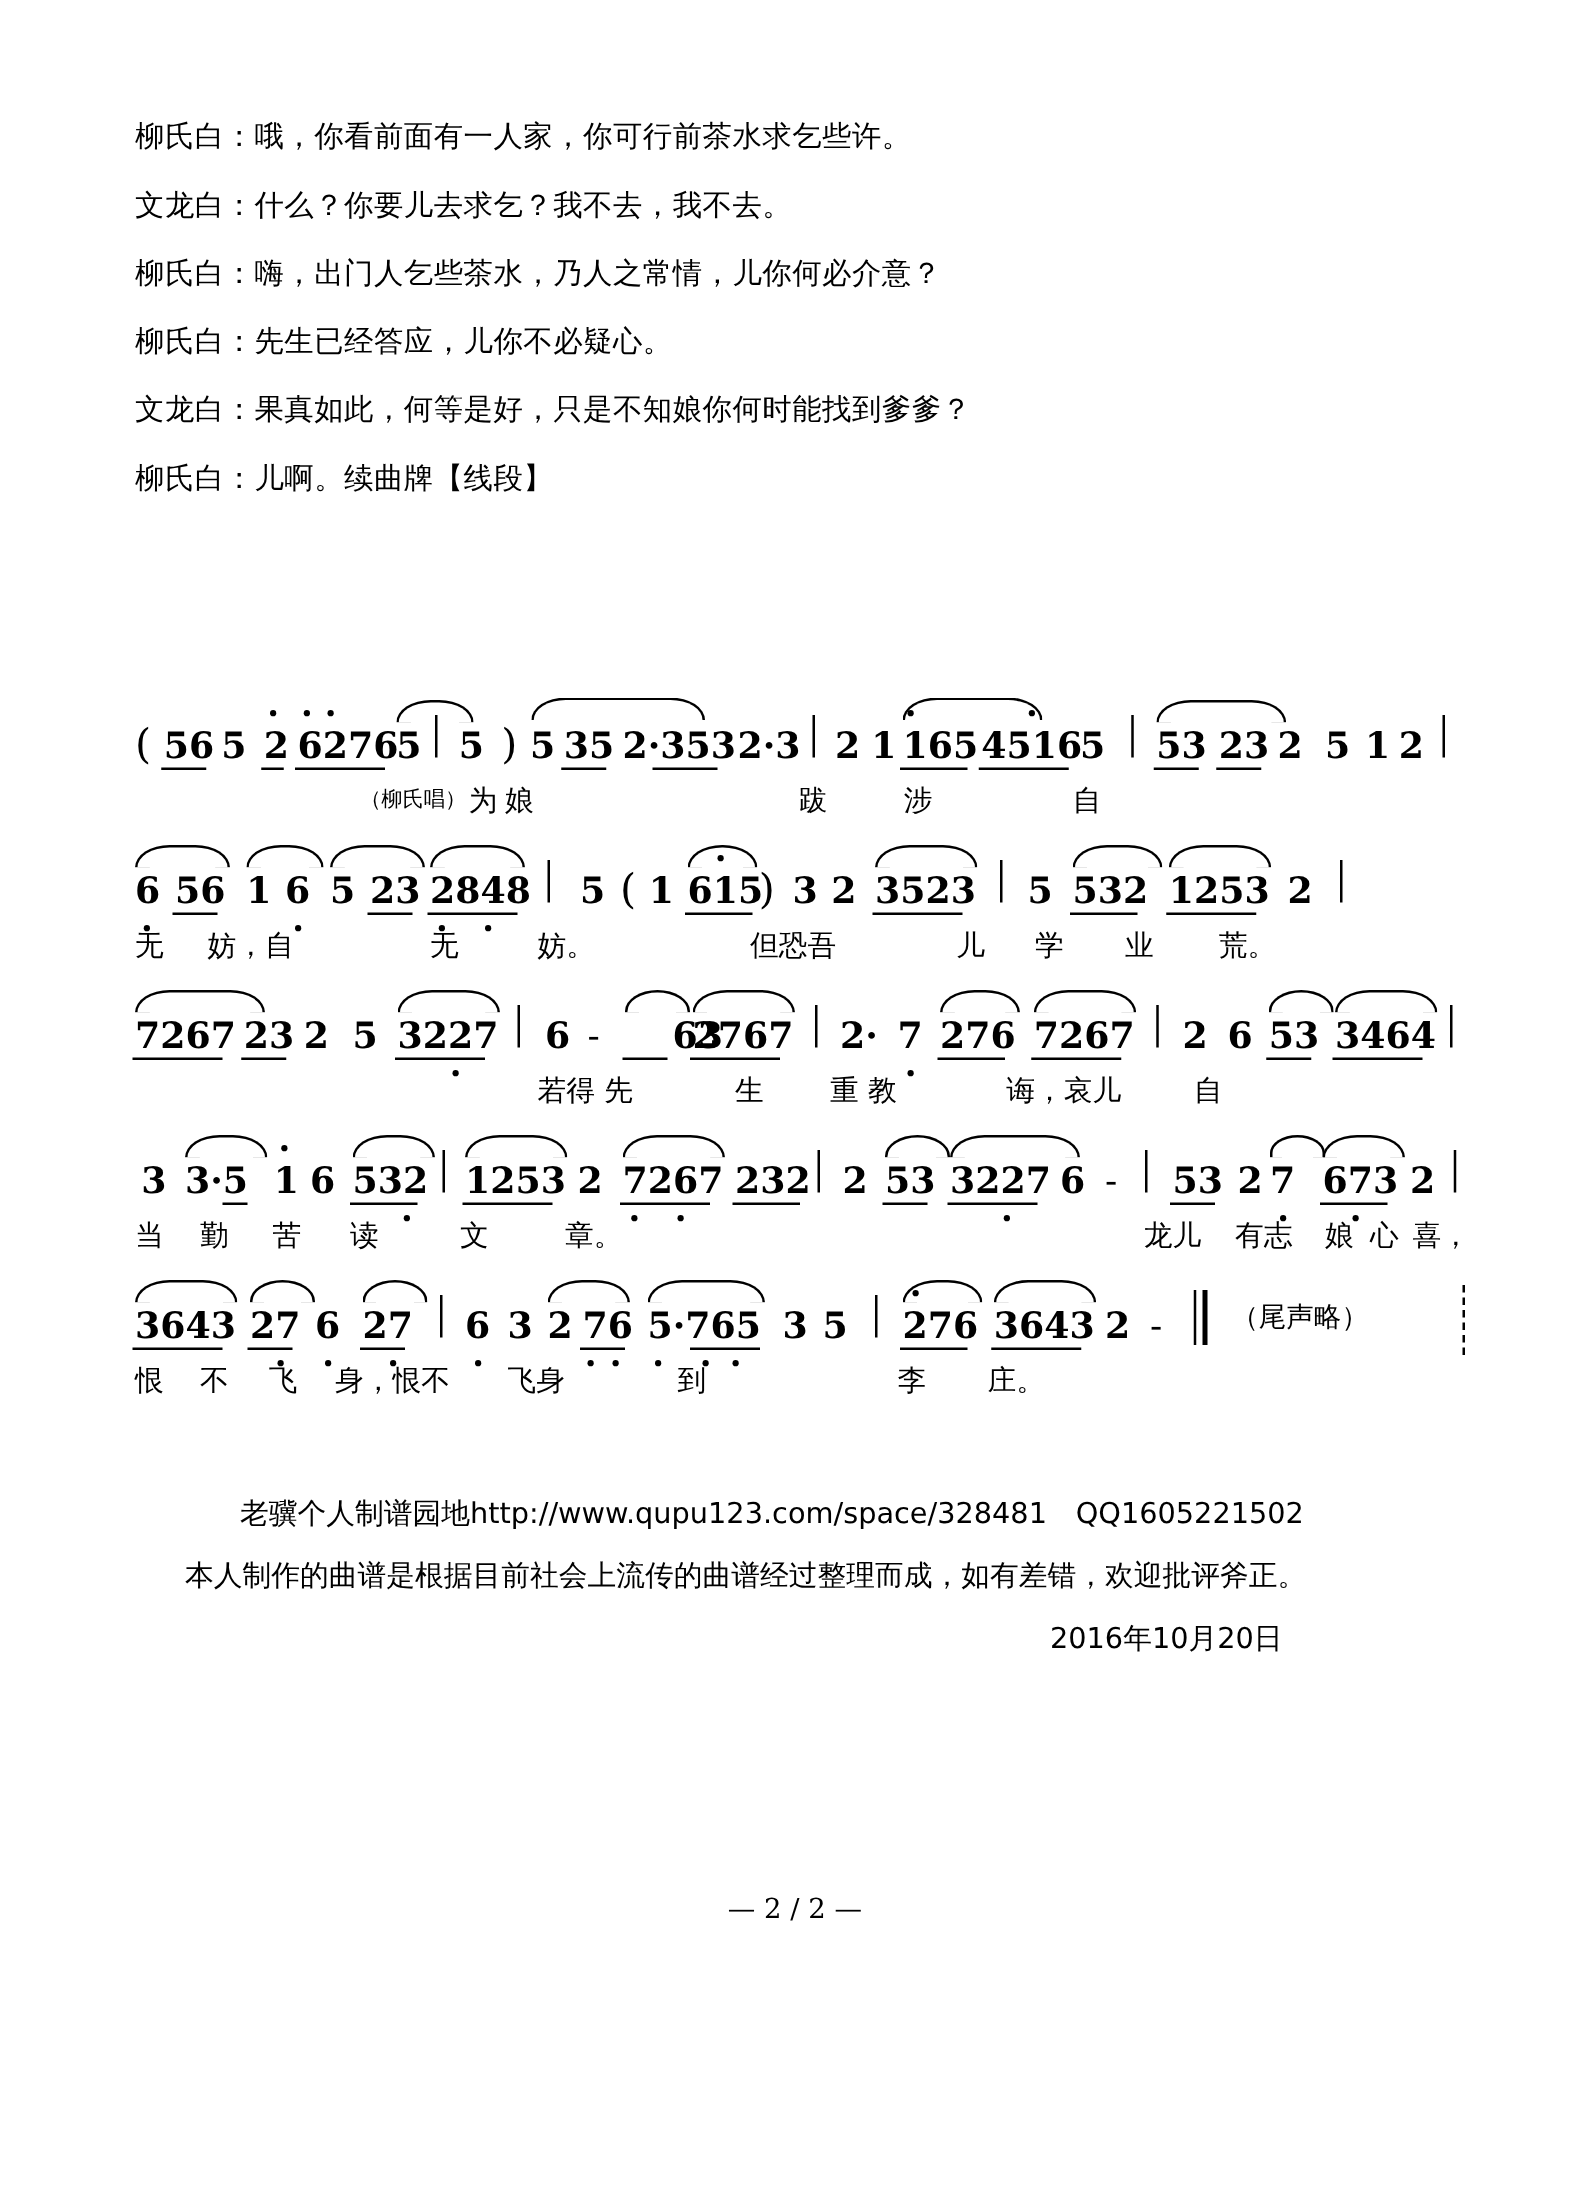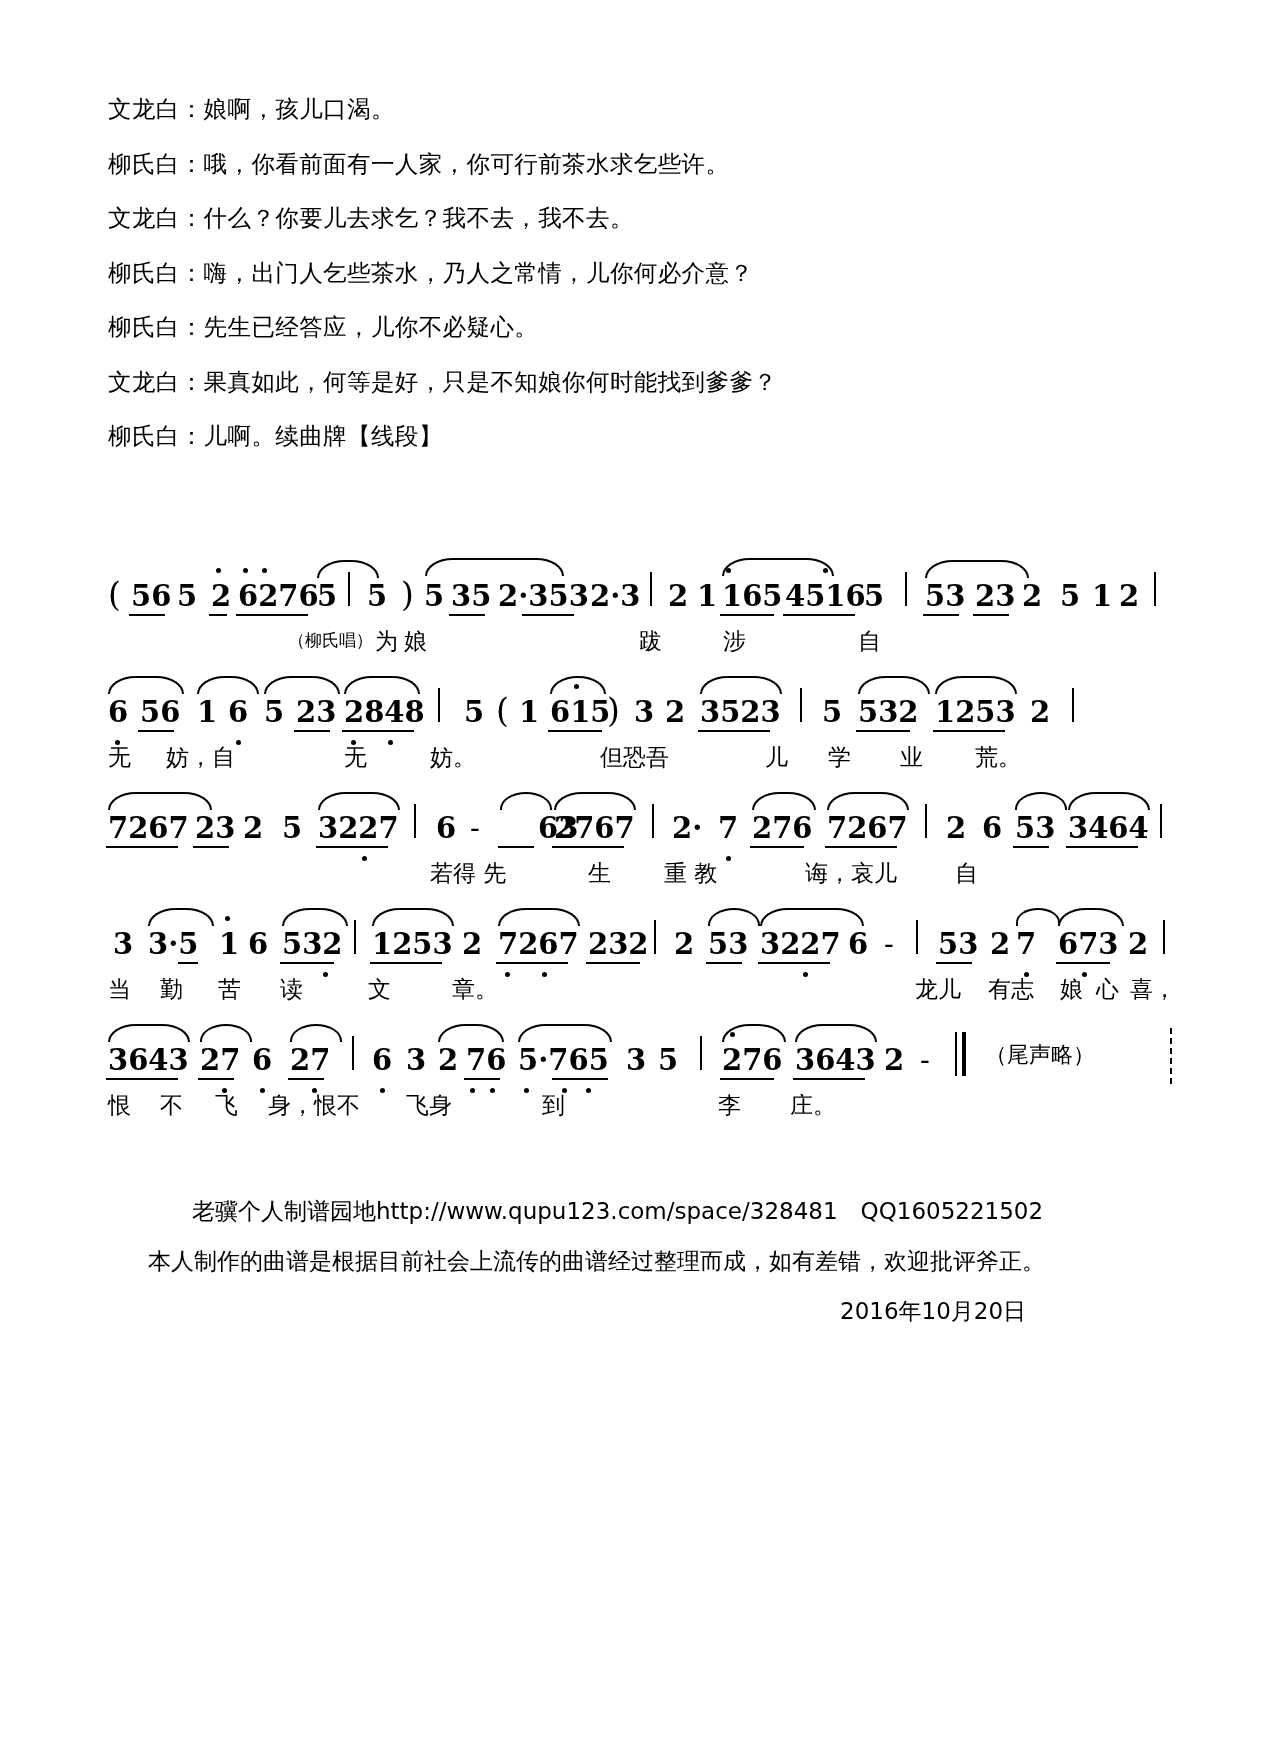--- a/index.html
+++ b/index.html
@@ -152,21 +152,20 @@
     font-size: 22px;
     font-family: "DejaVu Serif","Liberation Serif",serif;
   }
 </style>
 </head>
 <body>
 
 <div class="page">
 
   <div class="dialogue">
-    <div class="dlg-line">文龙白：娘啊，孩儿口渴。</div>
     <div class="dlg-line">柳氏白：哦，你看前面有一人家，你可行前茶水求乞些许。</div>
     <div class="dlg-line">文龙白：什么？你要儿去求乞？我不去，我不去。</div>
     <div class="dlg-line">柳氏白：嗨，出门人乞些茶水，乃人之常情，儿你何必介意？</div>
     <div class="dlg-line">柳氏白：先生已经答应，儿你不必疑心。</div>
     <div class="dlg-line">文龙白：果真如此，何等是好，只是不知娘你何时能找到爹爹？</div>
     <div class="dlg-line">柳氏白：儿啊。续曲牌【线段】</div>
   </div>
 
   <div class="systems">
 
@@ -485,14 +484,15 @@
     </div>
 
   </div>
 
   <div class="footer">
     <div class="foot-line f1">老骥个人制谱园地http://www.qupu123.com/space/328481　QQ1605221502</div>
     <div class="foot-line f2">本人制作的曲谱是根据目前社会上流传的曲谱经过整理而成，如有差错，欢迎批评斧正。</div>
     <div class="foot-line f3">2016年10月20日</div>
   </div>
 
+  <div class="pagenum">— 2 / 2 —</div>
 
 </div>
 
 </body></html>

